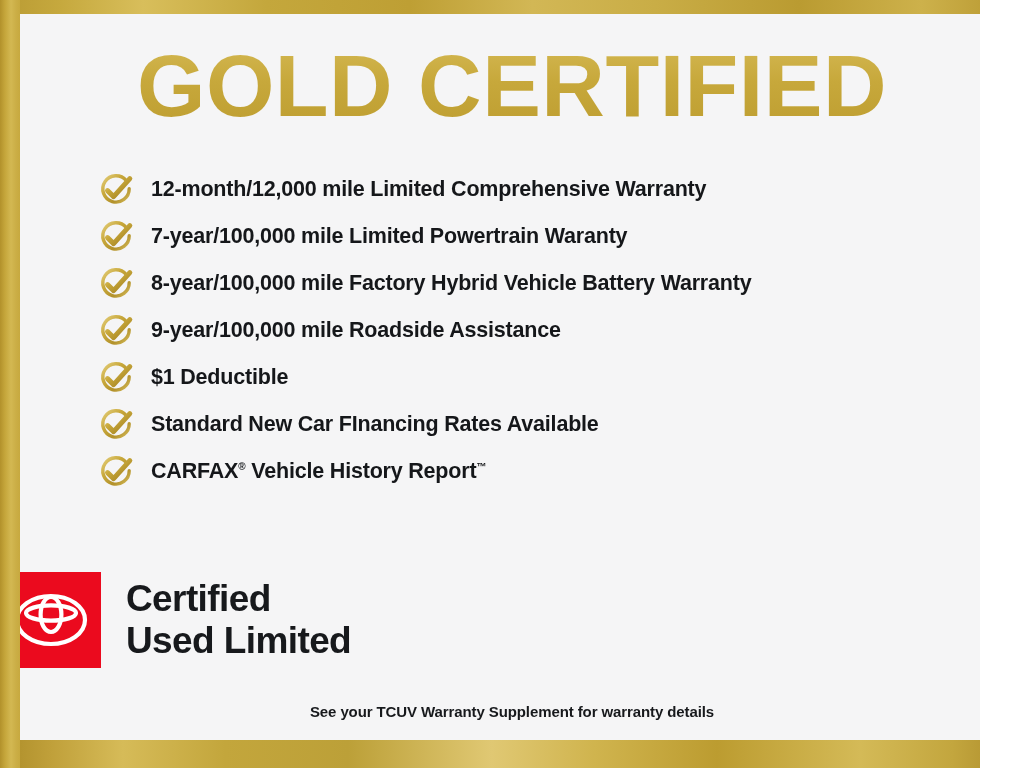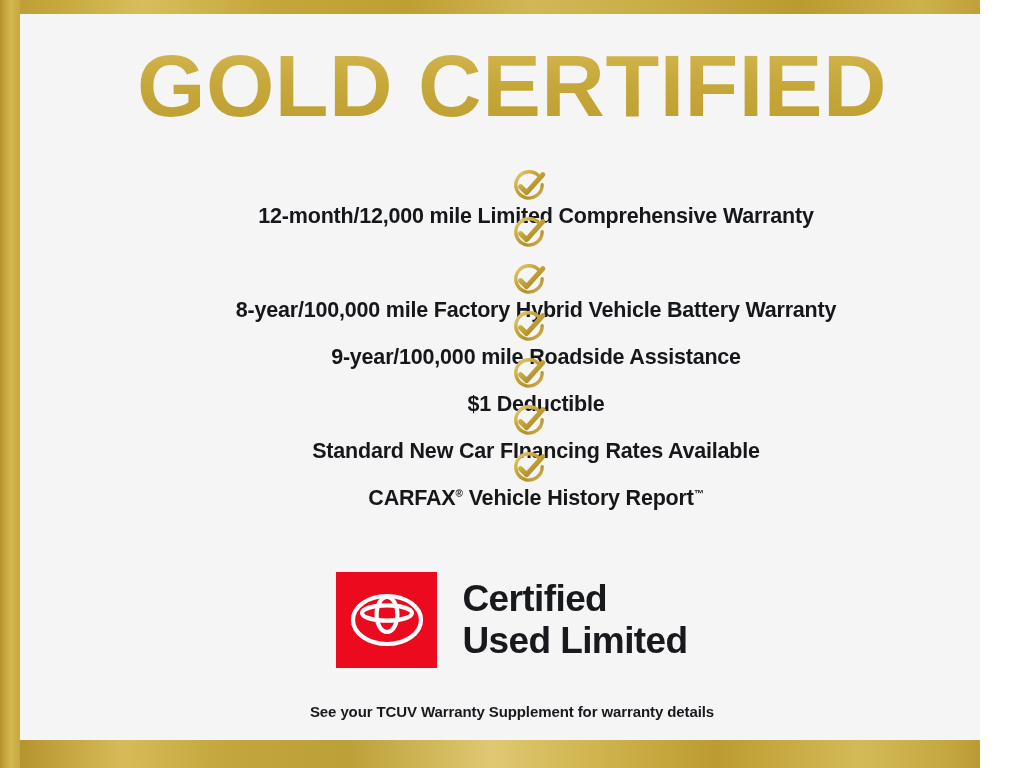--- a/index.html
+++ b/index.html
@@ -82,21 +82,20 @@
     left: 96px;
     top: 166px;
     width: 880px;
     z-index: 3;
   }
   .feature-row {
     position: relative;
     height: 47px;
     display: flex;
     align-items: center;
-    flex-direction: column;
   }
   .check-icon {
     width: 40px;
     height: 40px;
     flex: 0 0 40px;
     display: block;
     margin-right: 15px;
   }
   .feature-text {
     font-size: 21.5px;
@@ -113,21 +112,20 @@
     letter-spacing: 0;
   }
 
   
   .lockup {
     position: absolute;
     left: 0;
     top: 572px;
     width: 1024px;
     display: flex;
-    justify-content: center;
     align-items: center;
     z-index: 3;
   }
   .toyota-mark {
     width: 101px;
     height: 96px;
     background: #EB0A1E;
     display: flex;
     align-items: center;
     justify-content: center;
@@ -192,20 +190,21 @@
       <span class="feature-text">12-month/12,000 mile Limited Comprehensive Warranty</span>
     </div>
 
     <div class="feature-row">
       <span class="check-icon">
         <svg viewBox="0 0 40 40" width="40" height="40" aria-hidden="true">
           <path d="M30.2 10.5 A13.2 13.2 0 1 0 33.2 18.8" fill="none" stroke="url(#g1)" stroke-width="3.4" stroke-linecap="round"></path>
           <path d="M11.5 20.6 L17.6 26.6 L33.8 8.6" fill="none" stroke="url(#g1)" stroke-width="5" stroke-linecap="round" stroke-linejoin="round"></path>
         </svg>
       </span>
+      <span class="feature-text">7-year/100,000 mile Limited Powertrain Waranty</span>
     </div>
 
     <div class="feature-row">
       <span class="check-icon">
         <svg viewBox="0 0 40 40" width="40" height="40" aria-hidden="true">
           <path d="M30.2 10.5 A13.2 13.2 0 1 0 33.2 18.8" fill="none" stroke="url(#g1)" stroke-width="3.4" stroke-linecap="round"></path>
           <path d="M11.5 20.6 L17.6 26.6 L33.8 8.6" fill="none" stroke="url(#g1)" stroke-width="5" stroke-linecap="round" stroke-linejoin="round"></path>
         </svg>
       </span>
       <span class="feature-text">8-year/100,000 mile Factory Hybrid Vehicle Battery Warranty</span>

